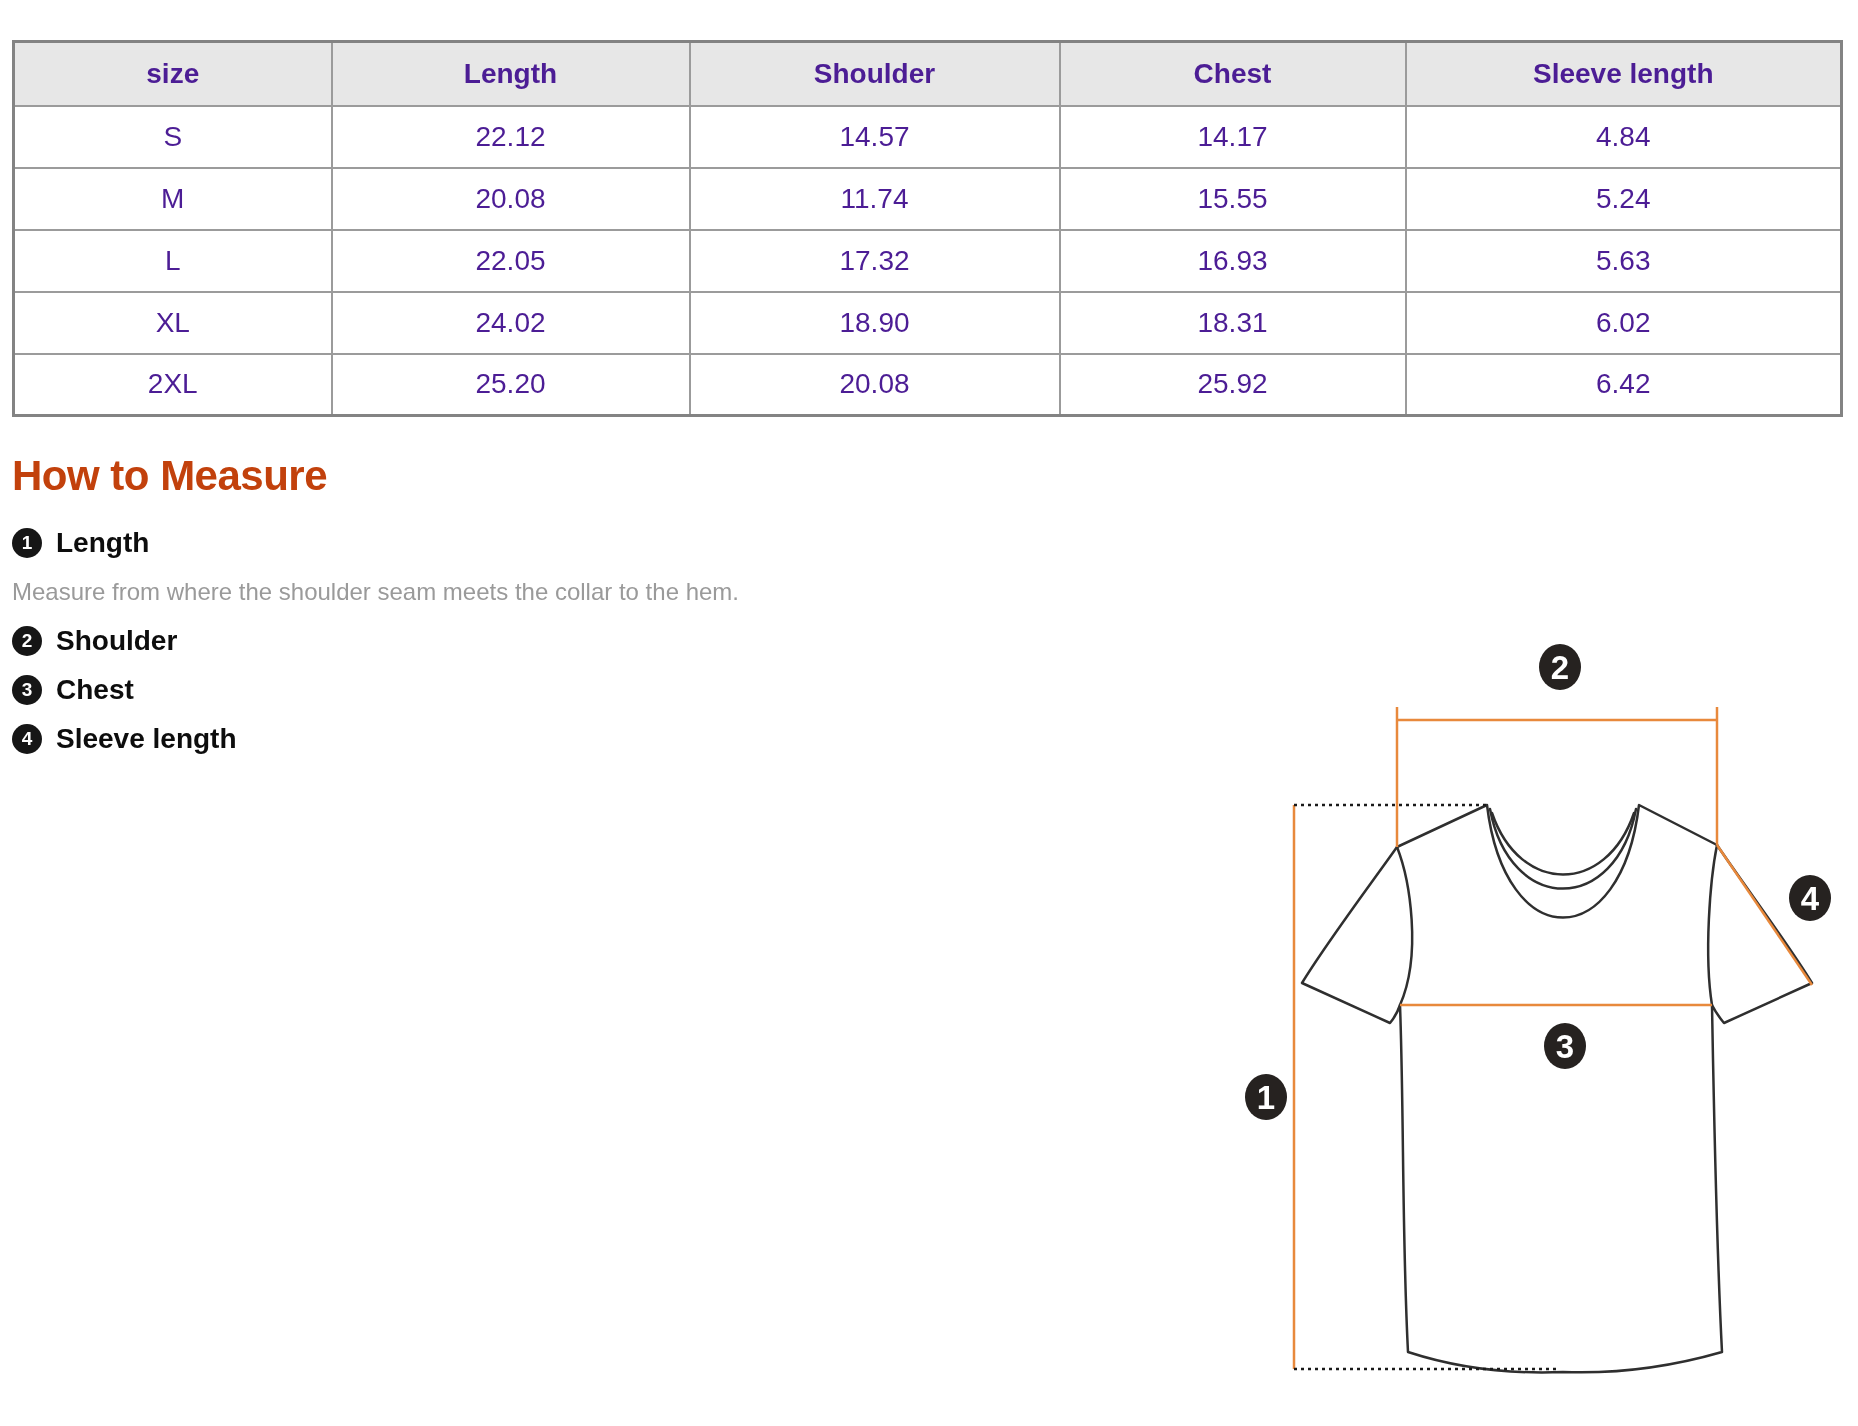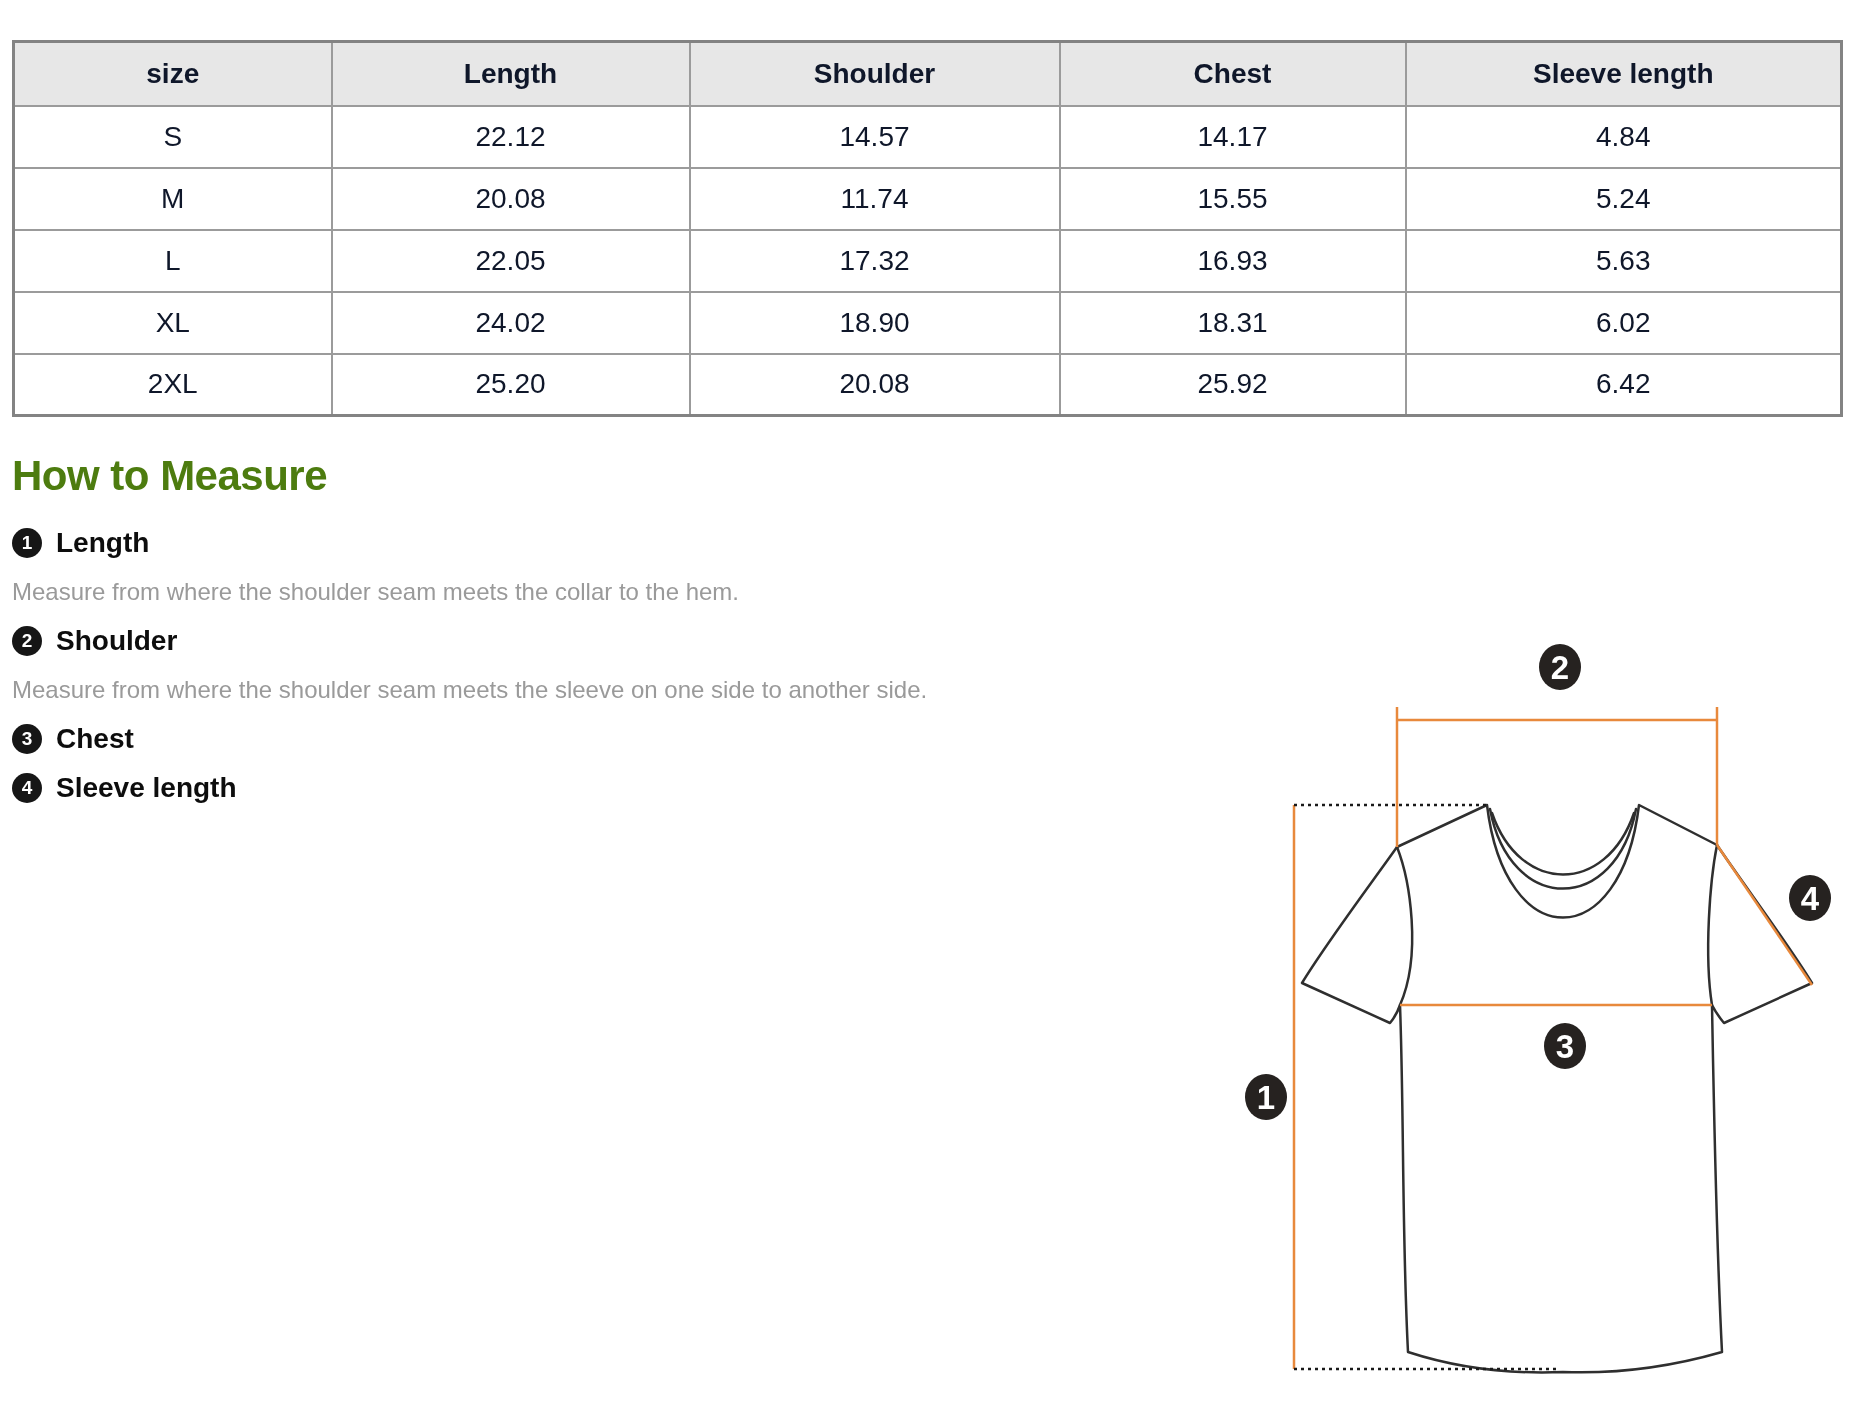--- a/index.html
+++ b/index.html
@@ -16,29 +16,29 @@
   
   .size-table {
     position:absolute; left:12px; top:40px; width:1828px;
     border-collapse:collapse; table-layout:fixed;
     border:3px solid #838383;
     font-size:28px;
   }
   .size-table th, .size-table td {
     border:2px solid #9b9b9b;
     text-align:center; vertical-align:middle;
-    color:#0f172a;
+    color:#4c1d95;
   }
   .size-table th { background:#e7e7e7; font-weight:bold; height:64px; }
   .size-table td { background:#ffffff; font-weight:normal; height:62px; }
 
   
   .measure { position:absolute; left:12px; top:452px; width:1060px; }
   .measure h2 {
-    font-size:42px; font-weight:bold; color:#4d7c0f;
+    font-size:42px; font-weight:bold; color:#c2410c;
     letter-spacing:-0.5px; margin:0 0 26px 0;
   }
   .m-item-label { display:flex; align-items:center; height:34px; margin-bottom:15px; }
   .m-badge {
     width:30px; height:30px; border-radius:50%;
     background:#161616; color:#ffffff;
     font-size:19px; font-weight:bold;
     display:flex; align-items:center; justify-content:center;
     flex:0 0 30px; margin-right:14px;
   }
@@ -118,21 +118,20 @@
     <div class="m-item-label">
       <span class="m-badge">1</span>
       <span class="m-label">Length</span>
     </div>
     <div class="m-desc">Measure from where the shoulder seam meets the collar to the hem.</div>
 
     <div class="m-item-label">
       <span class="m-badge">2</span>
       <span class="m-label">Shoulder</span>
     </div>
-    <div class="m-desc">Measure from where the shoulder seam meets the sleeve on one side to another side.</div>
 
     <div class="m-item-label">
       <span class="m-badge">3</span>
       <span class="m-label">Chest</span>
     </div>
 
     <div class="m-item-label">
       <span class="m-badge">4</span>
       <span class="m-label">Sleeve length</span>
     </div>

